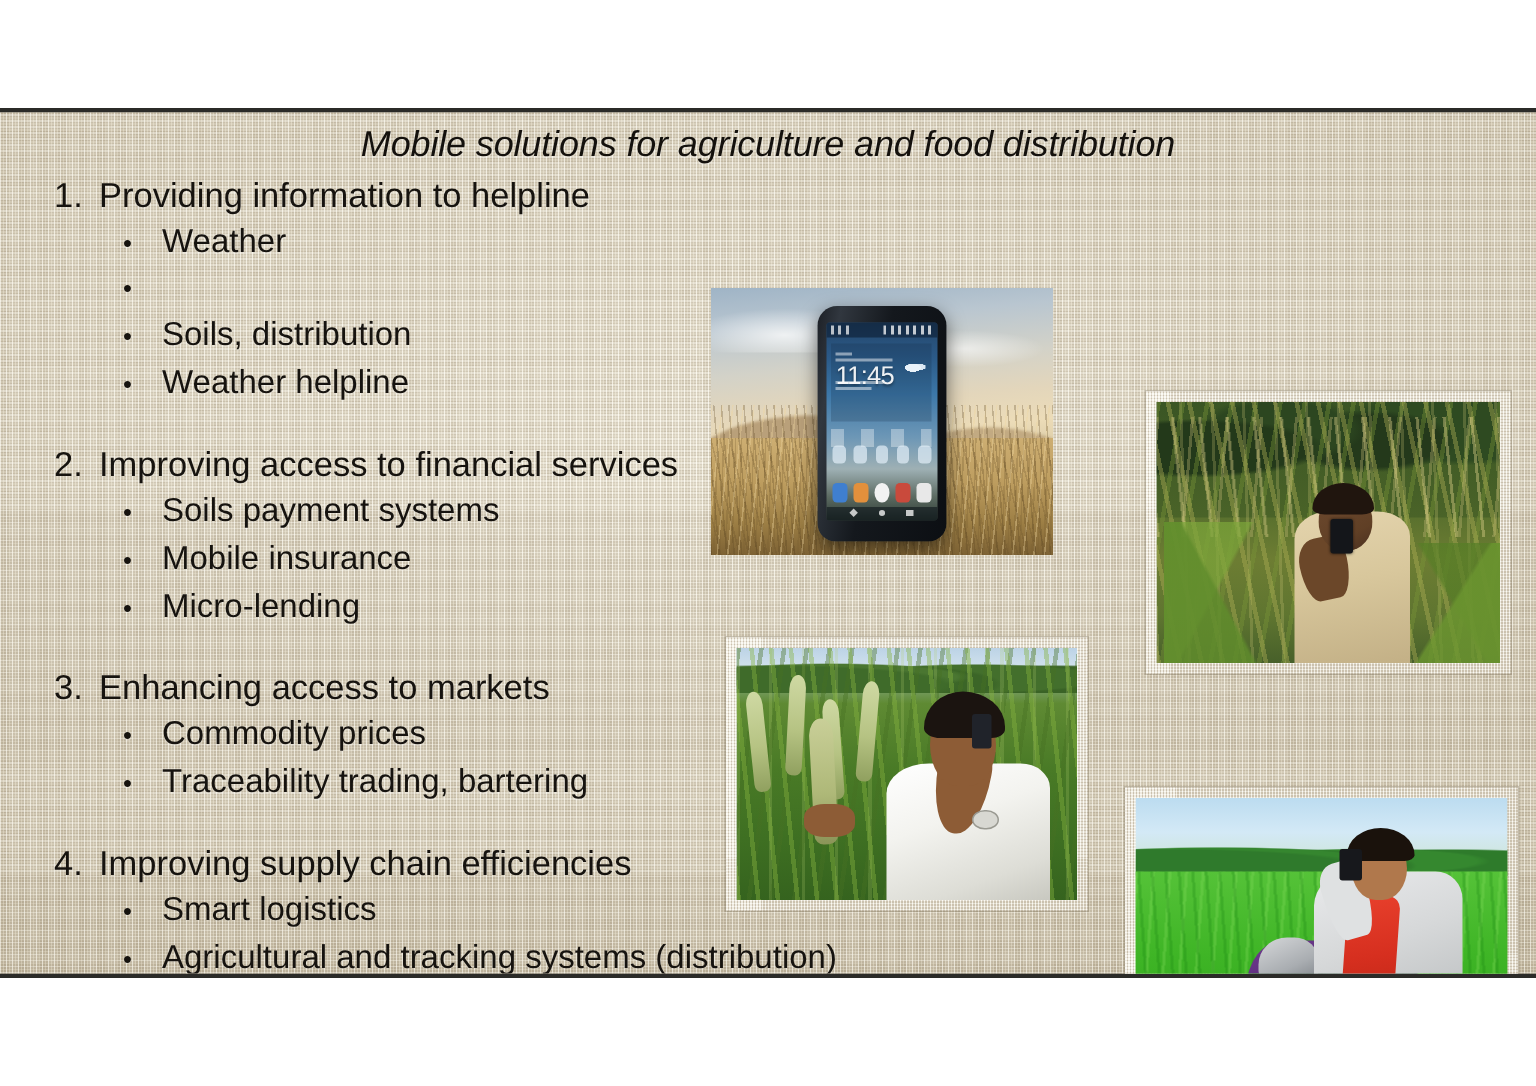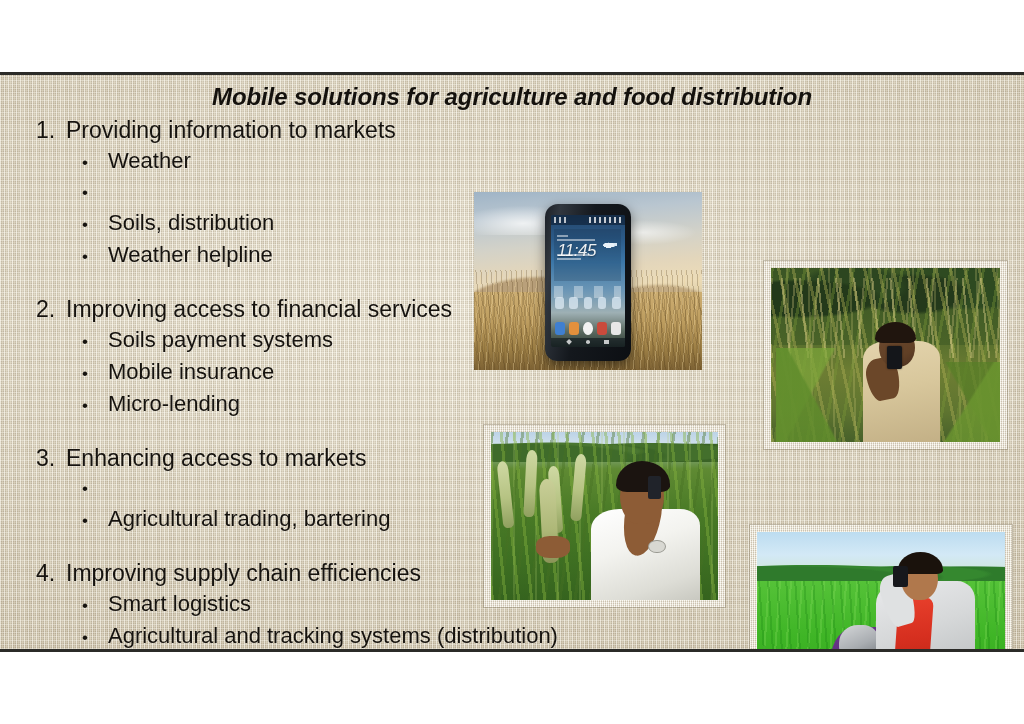--- a/index.html
+++ b/index.html
@@ -60,21 +60,21 @@
   }
 
   
   #title {
     position: absolute;
     left: 0;
     top: 8px;
     width: 1024px;
     text-align: center;
     font-style: italic;
-    font-weight: bold;
+    font-weight: normal;
     font-size: 24px;
     color: #14110d;
     letter-spacing: -0.1px;
     text-shadow: 0 1px 0 rgba(255,255,255,0.28);
   }
 
   
   #outline {
     position: absolute;
     left: 36px;
@@ -180,21 +180,20 @@
     position: absolute; left: 0; bottom: 0; width: 100%; height: 56%;
     background:
       repeating-linear-gradient(85deg, rgba(90,68,32,0.28) 0 1px, rgba(0,0,0,0) 1px 5px),
       repeating-linear-gradient(96deg, rgba(238,214,160,0.35) 0 1px, rgba(0,0,0,0) 1px 7px);
   }
   #photo-phone .phone-body {
     position: absolute; left: 31%; top: 7%; width: 38%; height: 88%;
     background: linear-gradient(100deg, #1c2026 0%, #31373f 14%, #14181d 45%, #0c0f13 100%);
     border-radius: 13px 13px 12px 12px;
     box-shadow: 0 4px 12px rgba(0,0,0,0.5);
-    font-style: italic;
   }
   #photo-phone .phone-screen {
     position: absolute; left: 7%; top: 7%; width: 86%; height: 84%;
     background: linear-gradient(180deg,
       #24466b 0%, #2b5a88 18%, #3c77a8 36%, #6d97b6 58%, #9eb0b4 74%, #5c6b62 88%, #2d3a33 100%);
     border-radius: 2px;
     overflow: hidden;
   }
   #photo-phone .statusbar {
     position: absolute; left: 0; top: 0; width: 100%; height: 7%;
@@ -498,21 +497,21 @@
   <div id="slide-texture"></div>
   <div id="slide-shade"></div>
 
   <div id="title">Mobile solutions for agriculture and food distribution</div>
 
   <div id="outline">
 
     <div class="group spaced">
       <div class="num-line">
         <span class="num-marker">1.</span>
-        <span class="num-text">Providing information to markets</span>
+        <span class="num-text">Providing information to helpline</span>
       </div>
       <div class="bullet-line">
         <span class="bullet-dot">•</span>
         <span class="bullet-text">Weather</span>
       </div>
       <div class="bullet-line">
         <span class="bullet-dot">•</span>
       </div>
       <div class="bullet-line">
         <span class="bullet-dot">•</span>
@@ -543,24 +542,25 @@
       </div>
     </div>
 
     <div class="group spaced">
       <div class="num-line">
         <span class="num-marker">3.</span>
         <span class="num-text">Enhancing access to markets</span>
       </div>
       <div class="bullet-line">
         <span class="bullet-dot">•</span>
-      </div>
-      <div class="bullet-line">
-        <span class="bullet-dot">•</span>
-        <span class="bullet-text">Agricultural trading, bartering</span>
+        <span class="bullet-text">Commodity prices</span>
+      </div>
+      <div class="bullet-line">
+        <span class="bullet-dot">•</span>
+        <span class="bullet-text">Traceability trading, bartering</span>
       </div>
     </div>
 
     <div class="group">
       <div class="num-line">
         <span class="num-marker">4.</span>
         <span class="num-text">Improving supply chain efficiencies</span>
       </div>
       <div class="bullet-line">
         <span class="bullet-dot">•</span>

